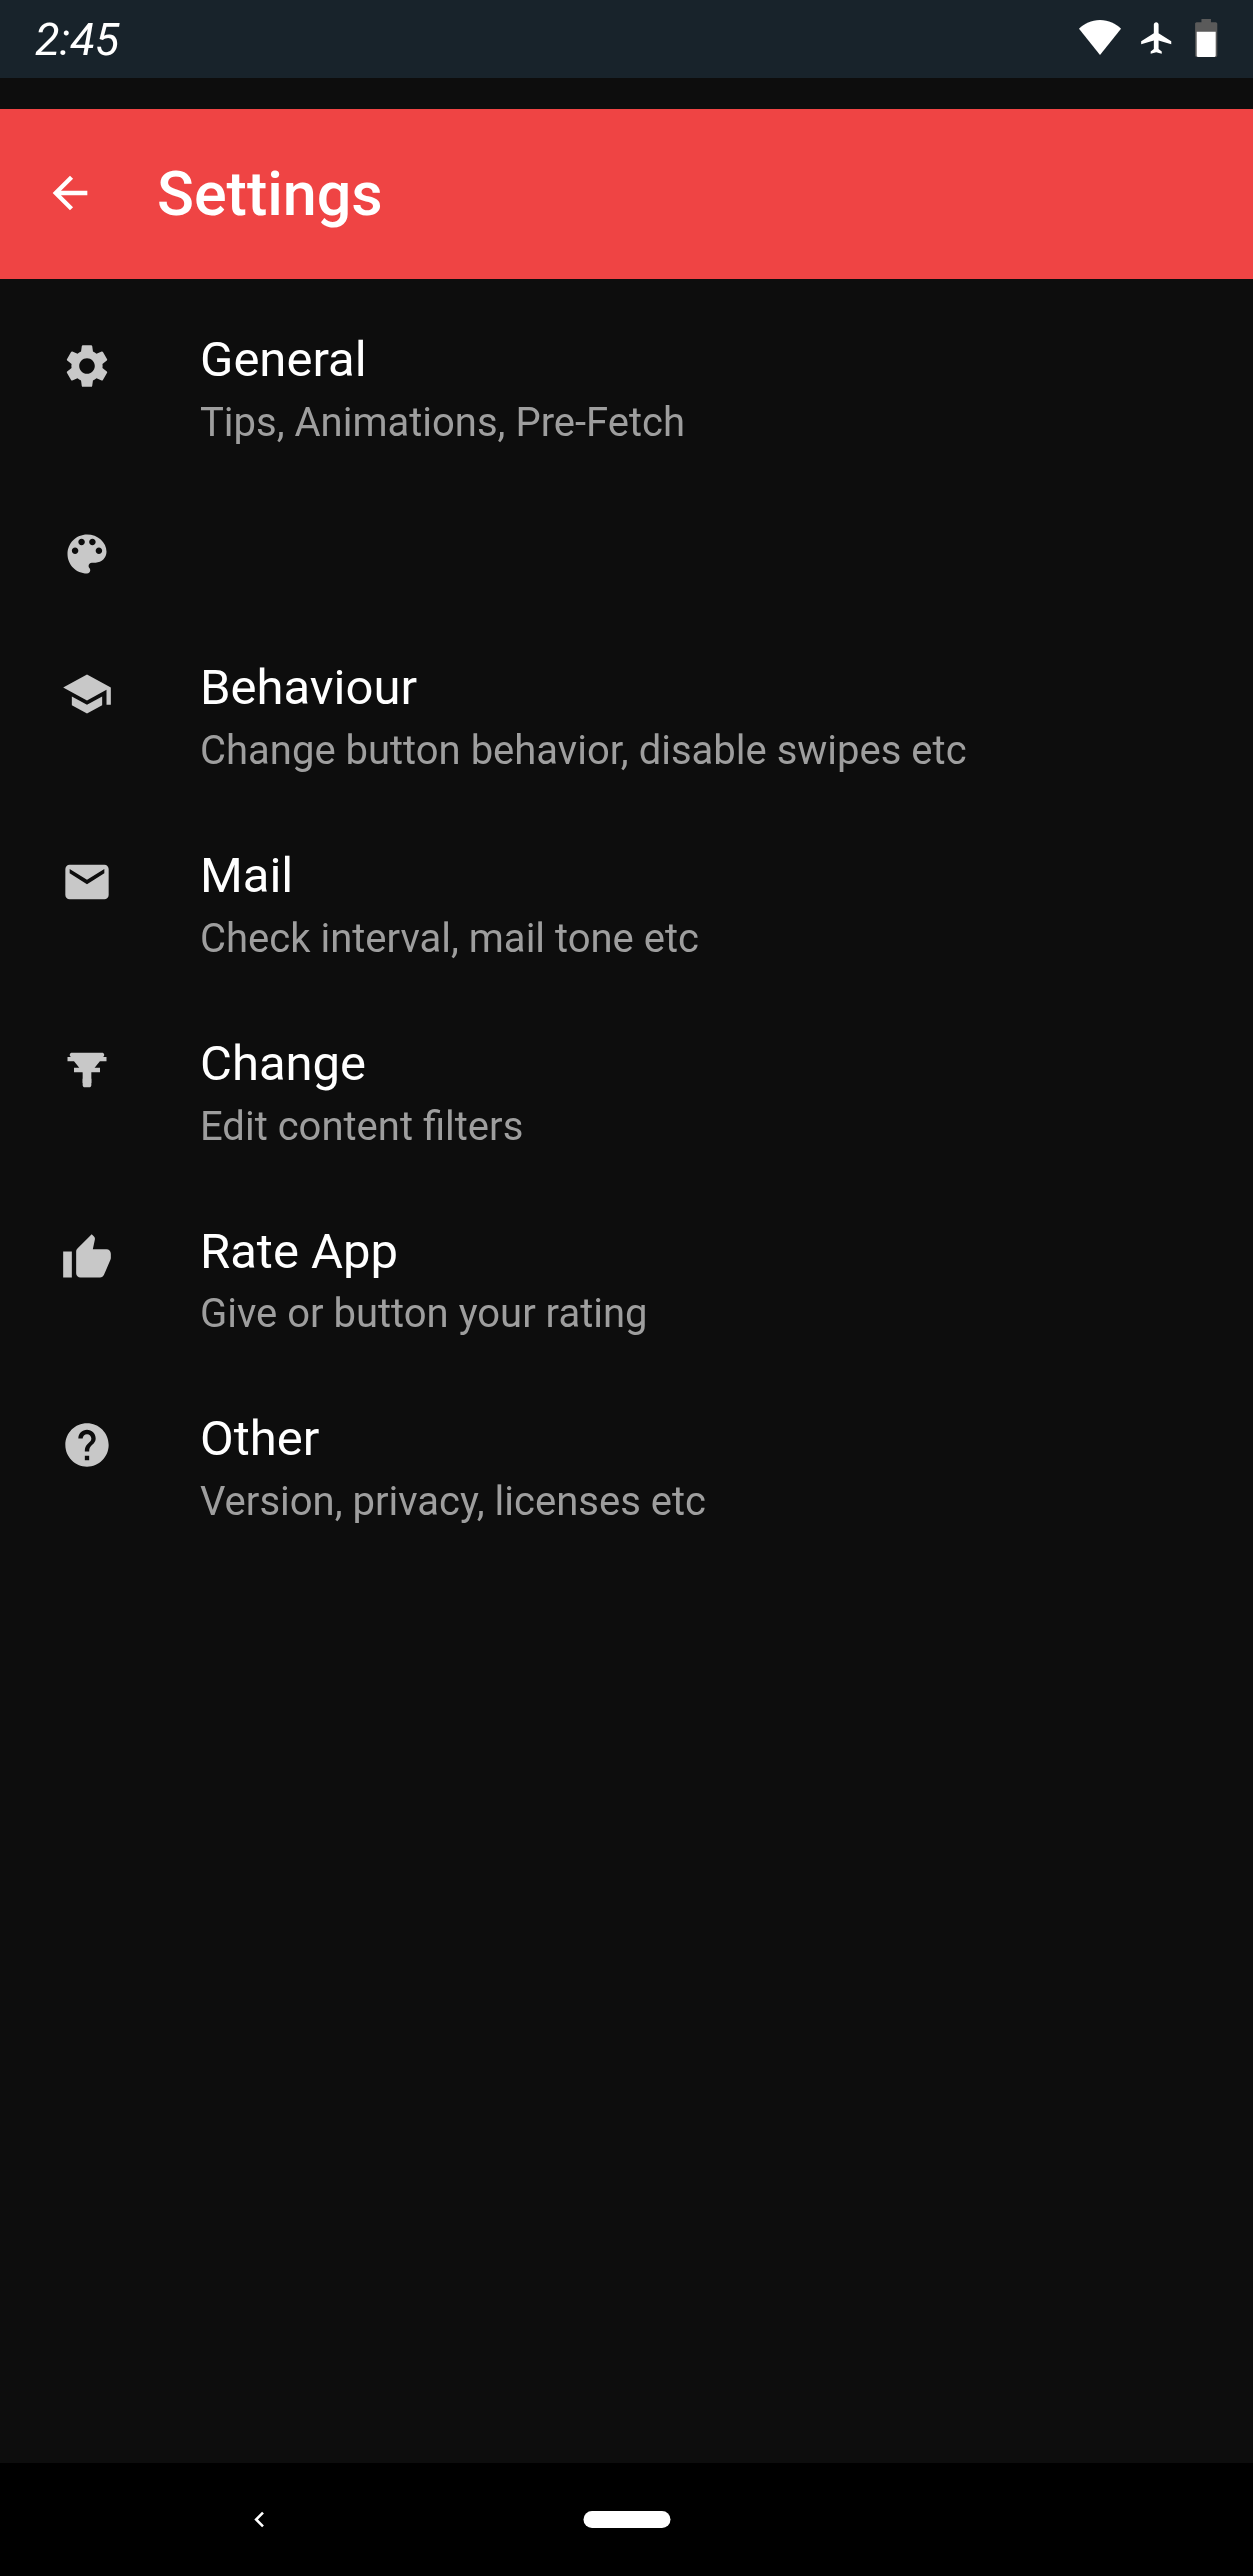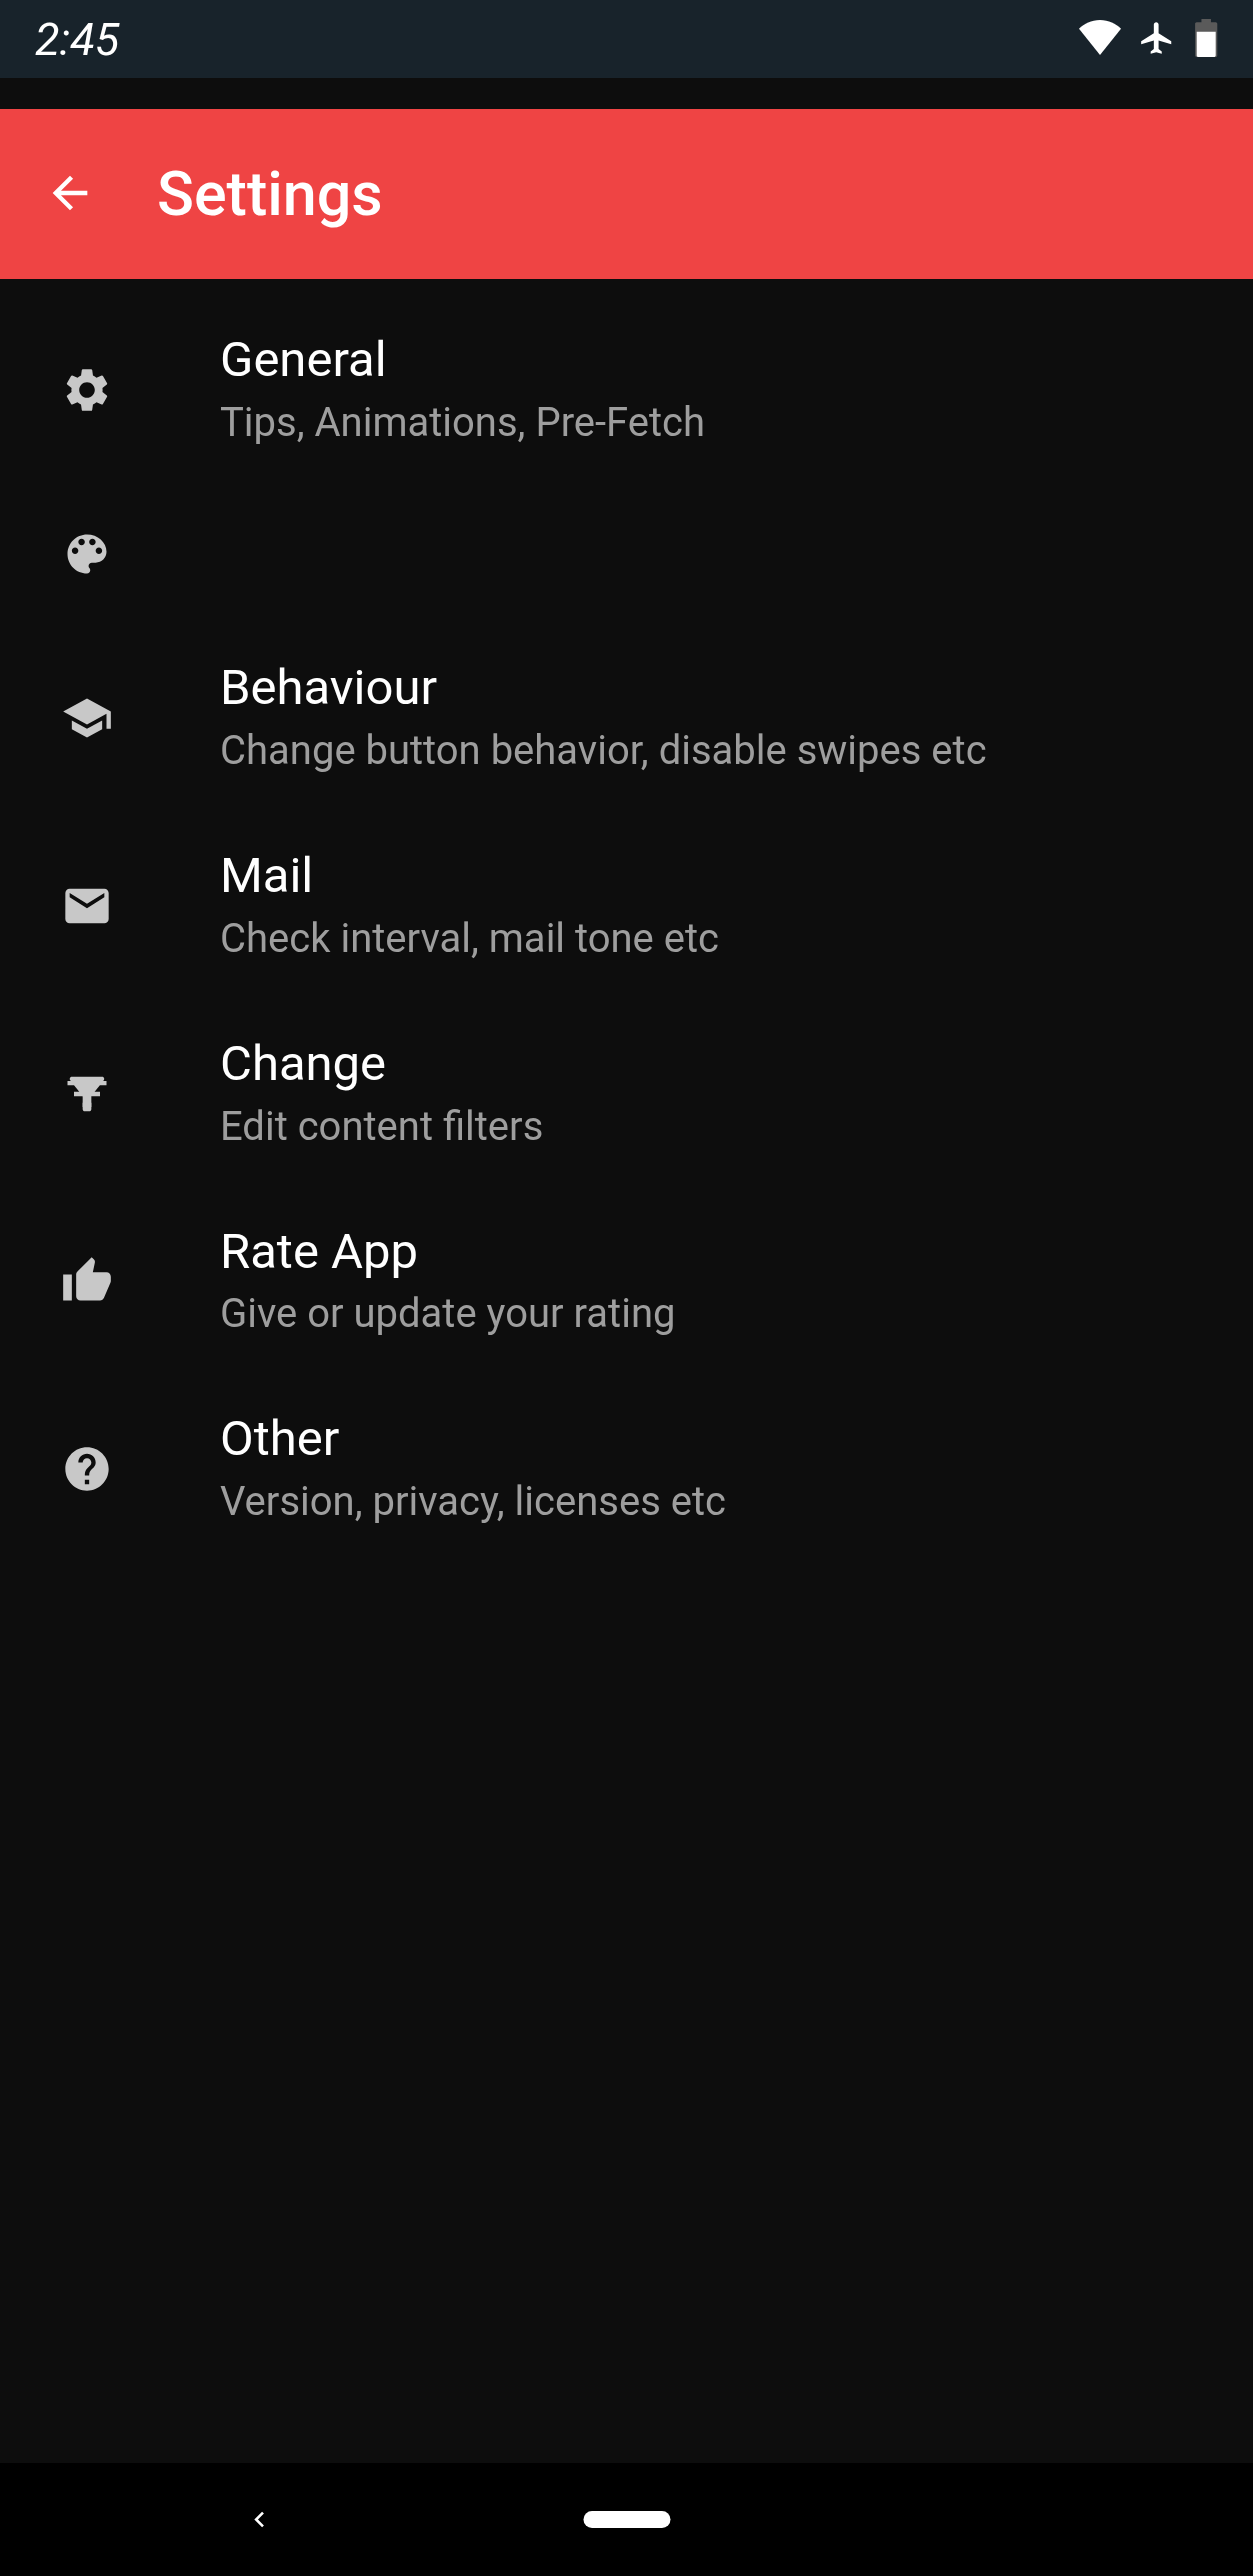--- a/index.html
+++ b/index.html
@@ -61,24 +61,23 @@
       font-weight: 500;
       color: #ffffff;
       margin-left: 44px;
     }
     .content {
       background: #0d0d0d;
       padding-top: 17.4px;
     }
     .settings-item {
       display: flex;
-      align-items: center;
+      align-items: flex-start;
       padding: 35px 26px 35px 52px;
       cursor: pointer;
-      gap: 20px;
     }
     .item-icon {
       width: 70px;
       height: 70px;
       display: flex;
       align-items: center;
       justify-content: center;
       flex-shrink: 0;
     }
     .item-icon svg {
@@ -228,21 +227,21 @@
   </div>
 
   <div class="settings-item">
     <div class="item-icon">
       <svg width="52" height="52" viewBox="0 0 24 24">
           <path d="M1 21h4V9H1v12zm22-11c0-1.1-.9-2-2-2h-6.31l.95-4.57.03-.32c0-.41-.17-.79-.44-1.06L14.17 1 7.59 7.59C7.22 7.95 7 8.45 7 9v10c0 1.1.9 2 2 2h9c.83 0 1.54-.5 1.84-1.22l3.02-7.05c.09-.23.14-.47.14-.73v-2z"></path>
         </svg>
     </div>
     <div class="item-text">
       <div class="item-title">Rate App</div>
-      <div class="item-subtitle">Give or update your rating</div>
+      <div class="item-subtitle">Give or button your rating</div>
     </div>
   </div>
 
   <div class="settings-item">
     <div class="item-icon">
       <svg width="52" height="52" viewBox="0 0 24 24">
           <path d="M12 2C6.48 2 2 6.48 2 12s4.48 10 10 10 10-4.48 10-10S17.52 2 12 2zm1 17h-2v-2h2v2zm2.07-7.75l-.9.92C13.45 12.9 13 13.5 13 15h-2v-.5c0-1.1.45-2.1 1.17-2.83l1.24-1.26c.37-.36.59-.86.59-1.41 0-1.1-.9-2-2-2s-2 .9-2 2H8c0-2.21 1.79-4 4-4s4 1.79 4 4c0 .88-.36 1.68-.93 2.25z"></path>
         </svg>
     </div>
     <div class="item-text">

